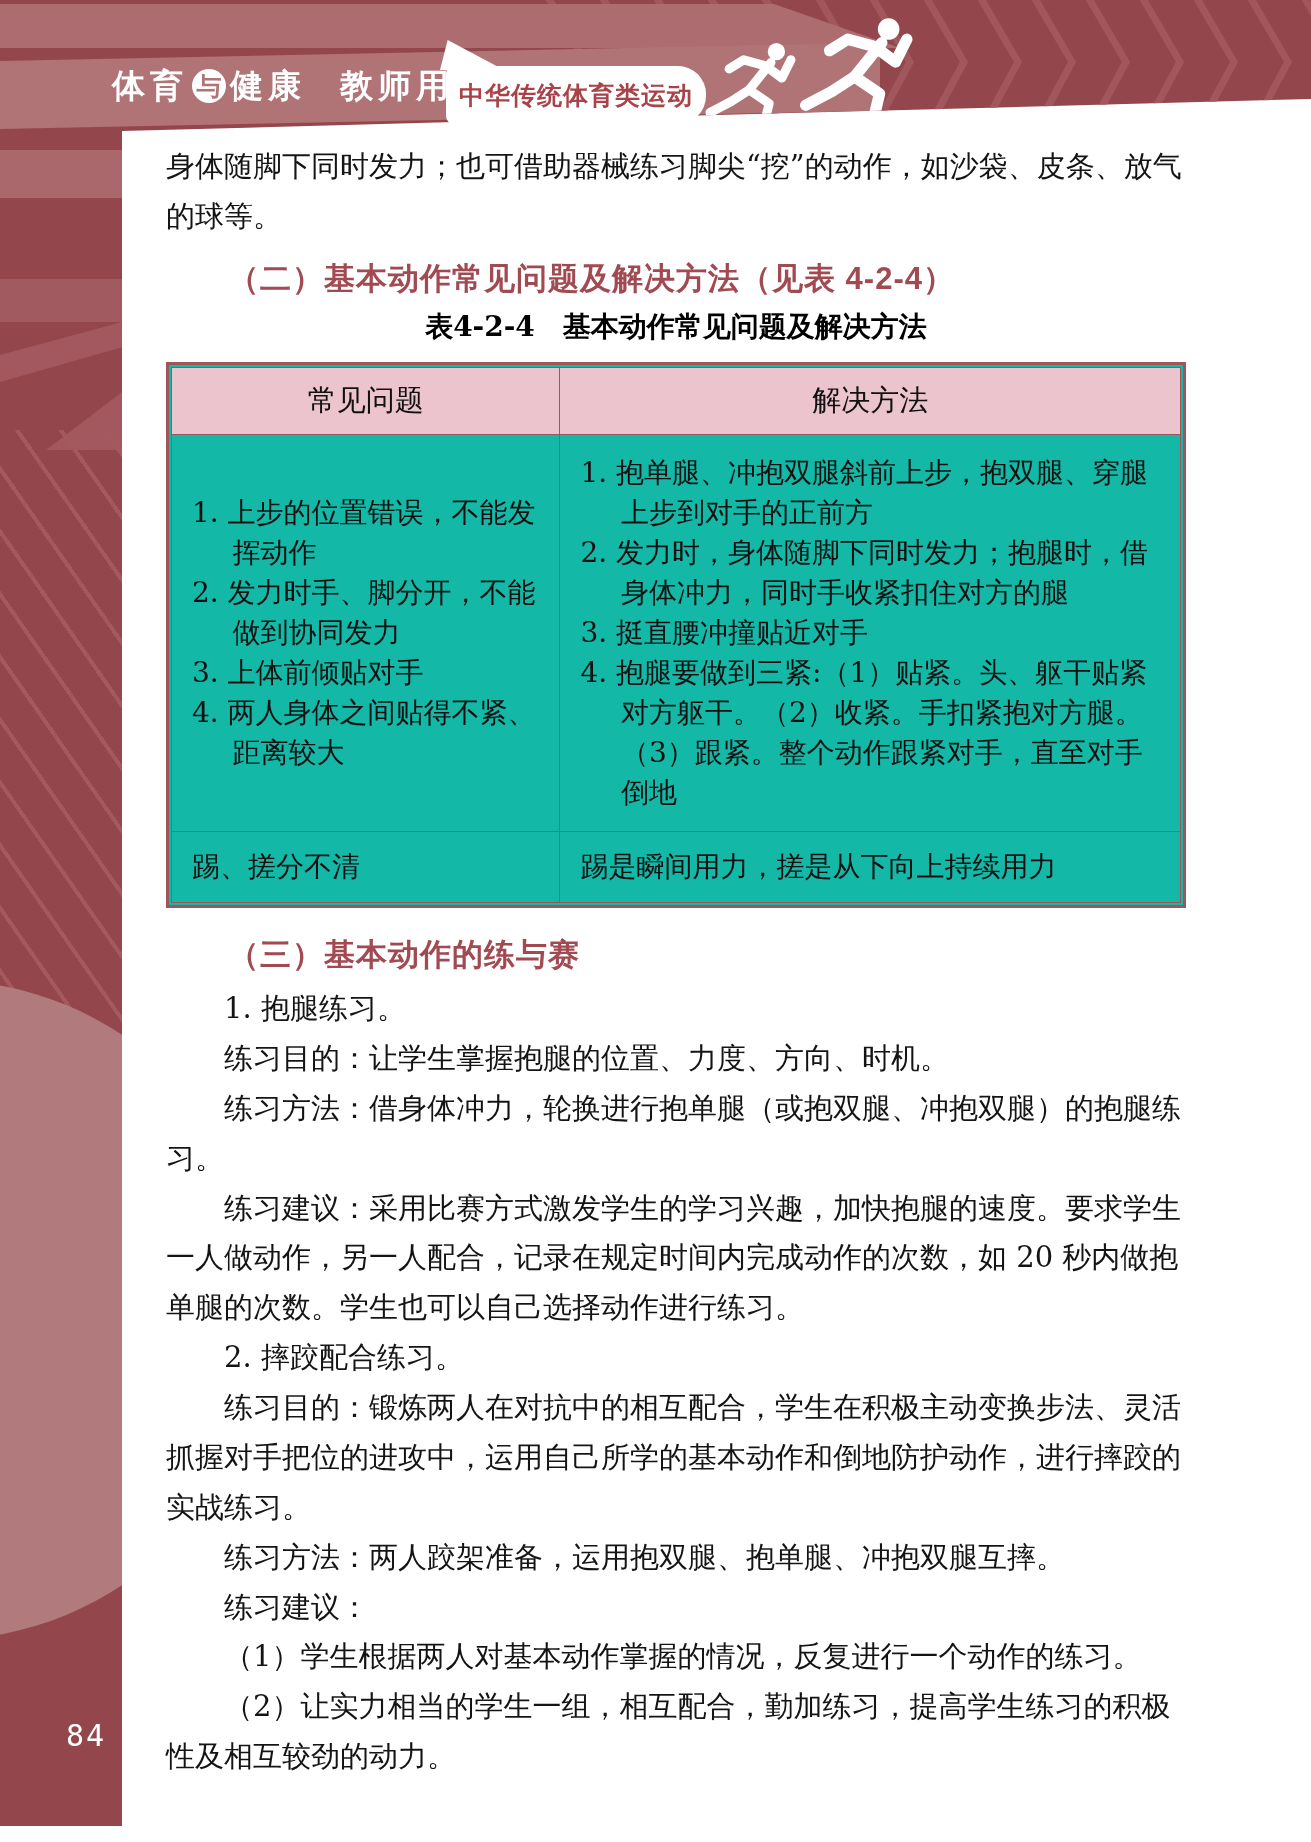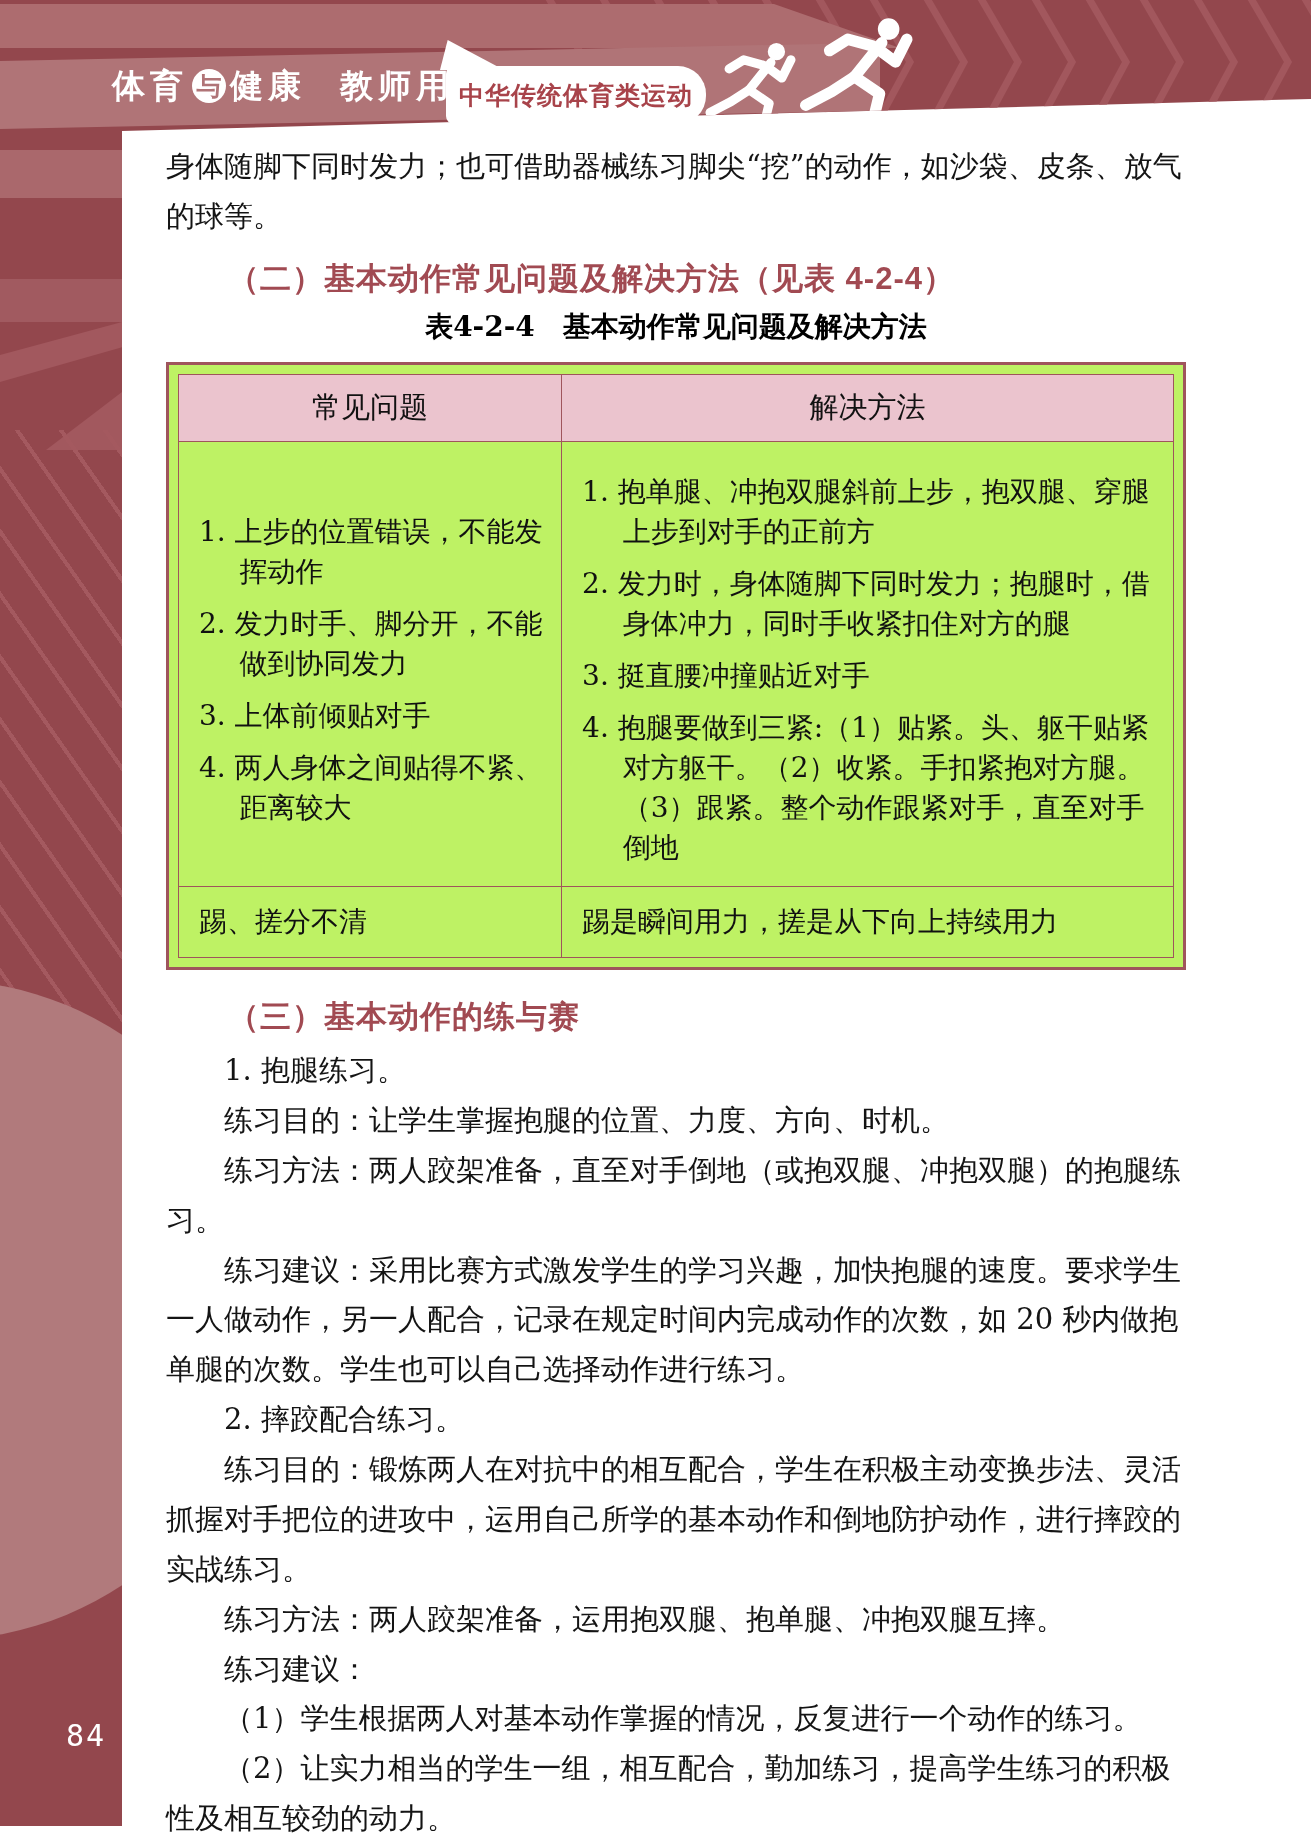--- a/index.html
+++ b/index.html
@@ -83,37 +83,37 @@
   .sec-heading{
     margin:16px 0 8px;color:#a14a52;font-size:31px;font-weight:bold;
     font-family:Liberation Sans, sans-serif;
     text-indent:2em;letter-spacing:1px;
   }
   #table-title{
     margin:6px 0 16px;text-align:center;font-size:28px;font-weight:bold;color:#000;
     font-family:"DejaVu Serif","Liberation Serif",serif;
   }
   #table-frame{
-    border:3px solid #9f555c;padding:9px;background:#bef264;margin:0 0 26px 0;
+    border:3px solid #9f555c;padding:2px;background:#14b8a6;margin:0 0 26px 0;
   }
   table#problems-table{
     width:100%;border-collapse:collapse;border:1px solid #9f555c;
     font-family:"DejaVu Serif","Liberation Serif",serif;
   }
   #problems-table th{
     background:#ebc4ce;border:1px solid #9f555c;
     font-weight:normal;font-size:29px;padding:13px 8px;color:#111;
   }
   #problems-table td{
     border:1px solid #9f555c;vertical-align:middle;
     font-size:28px;line-height:1.43;color:#111;
   }
   td.cell-problems{width:38.5%;padding:18px 14px 18px 20px;}
   td.cell-solutions{width:61.5%;padding:18px 16px 18px 20px;}
-  .li{padding-left:1.45em;text-indent:-1.45em;margin-top:12px;}
+  .li{padding-left:1.45em;text-indent:-1.45em;}
   tr.row-short td{padding-top:15px;padding-bottom:15px;}
 </style>
 </head>
 <body>
 
 <div id="page">
 
   <div id="sidebar">
     <div class="side-strip strip-a"></div>
     <div class="side-strip strip-b"></div>
@@ -205,21 +205,21 @@
             <td class="cell-solutions">踢是瞬间用力，搓是从下向上持续用力</td>
           </tr>
         </tbody>
       </table>
     </div>
 
     <div class="sec-heading">（三）基本动作的练与赛</div>
 
     <p class="body-para">1. 抱腿练习。</p>
     <p class="body-para">练习目的：让学生掌握抱腿的位置、力度、方向、时机。</p>
-    <p class="body-para">练习方法：两人跤架准备，直至对手倒地（或抱双腿、冲抱双腿）的抱腿练习。</p>
+    <p class="body-para">练习方法：借身体冲力，轮换进行抱单腿（或抱双腿、冲抱双腿）的抱腿练习。</p>
     <p class="body-para">练习建议：采用比赛方式激发学生的学习兴趣，加快抱腿的速度。要求学生一人做动作，另一人配合，记录在规定时间内完成动作的次数，如 20 秒内做抱单腿的次数。学生也可以自己选择动作进行练习。</p>
     <p class="body-para">2. 摔跤配合练习。</p>
     <p class="body-para">练习目的：锻炼两人在对抗中的相互配合，学生在积极主动变换步法、灵活抓握对手把位的进攻中，运用自己所学的基本动作和倒地防护动作，进行摔跤的实战练习。</p>
     <p class="body-para">练习方法：两人跤架准备，运用抱双腿、抱单腿、冲抱双腿互摔。</p>
     <p class="body-para">练习建议：</p>
     <p class="body-para">（1）学生根据两人对基本动作掌握的情况，反复进行一个动作的练习。</p>
     <p class="body-para">（2）让实力相当的学生一组，相互配合，勤加练习，提高学生练习的积极性及相互较劲的动力。</p>
 
   </div>
 

